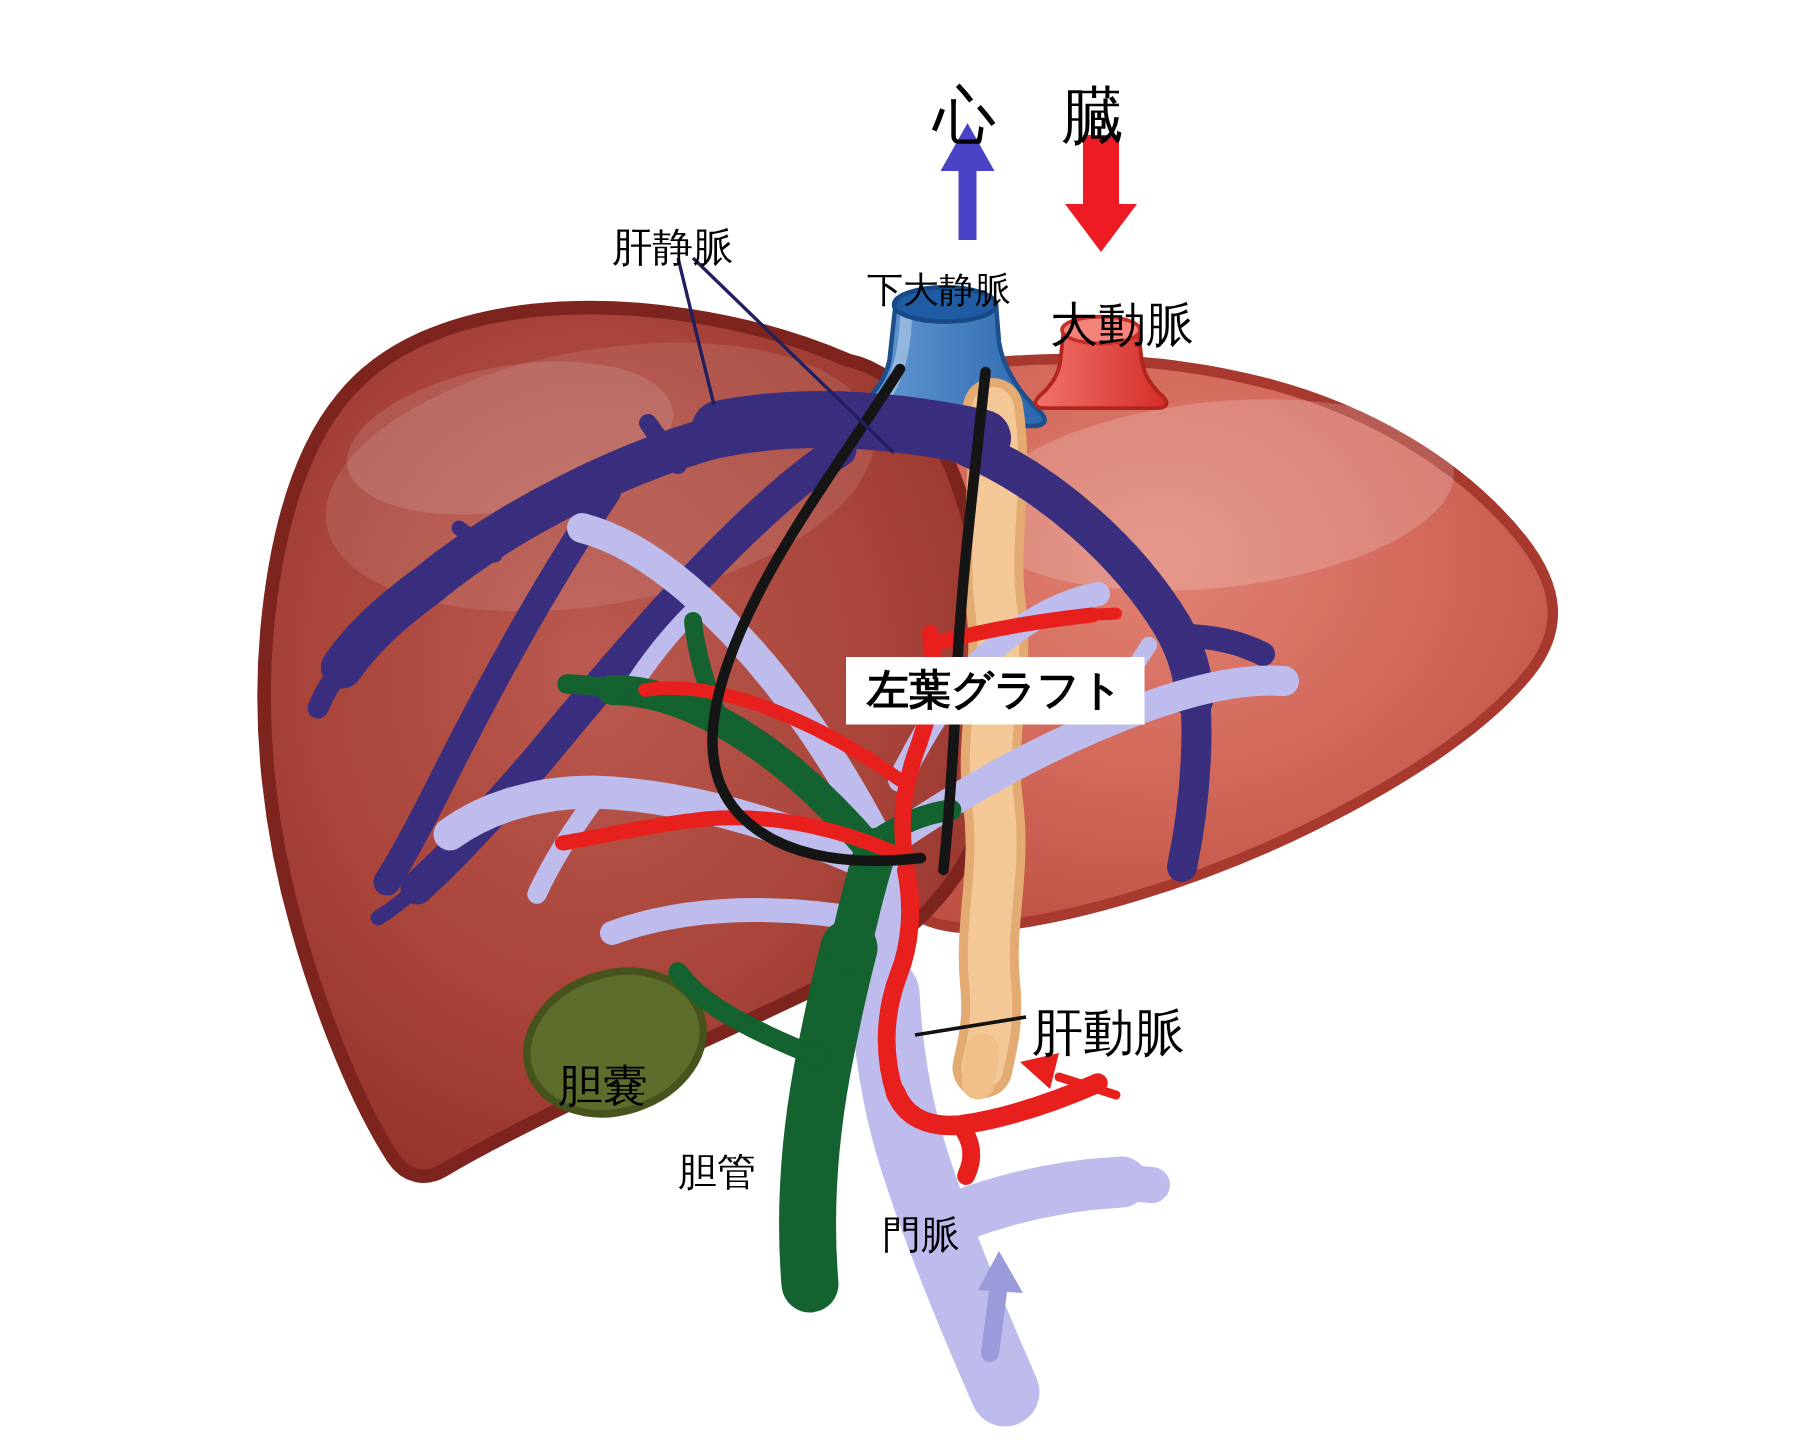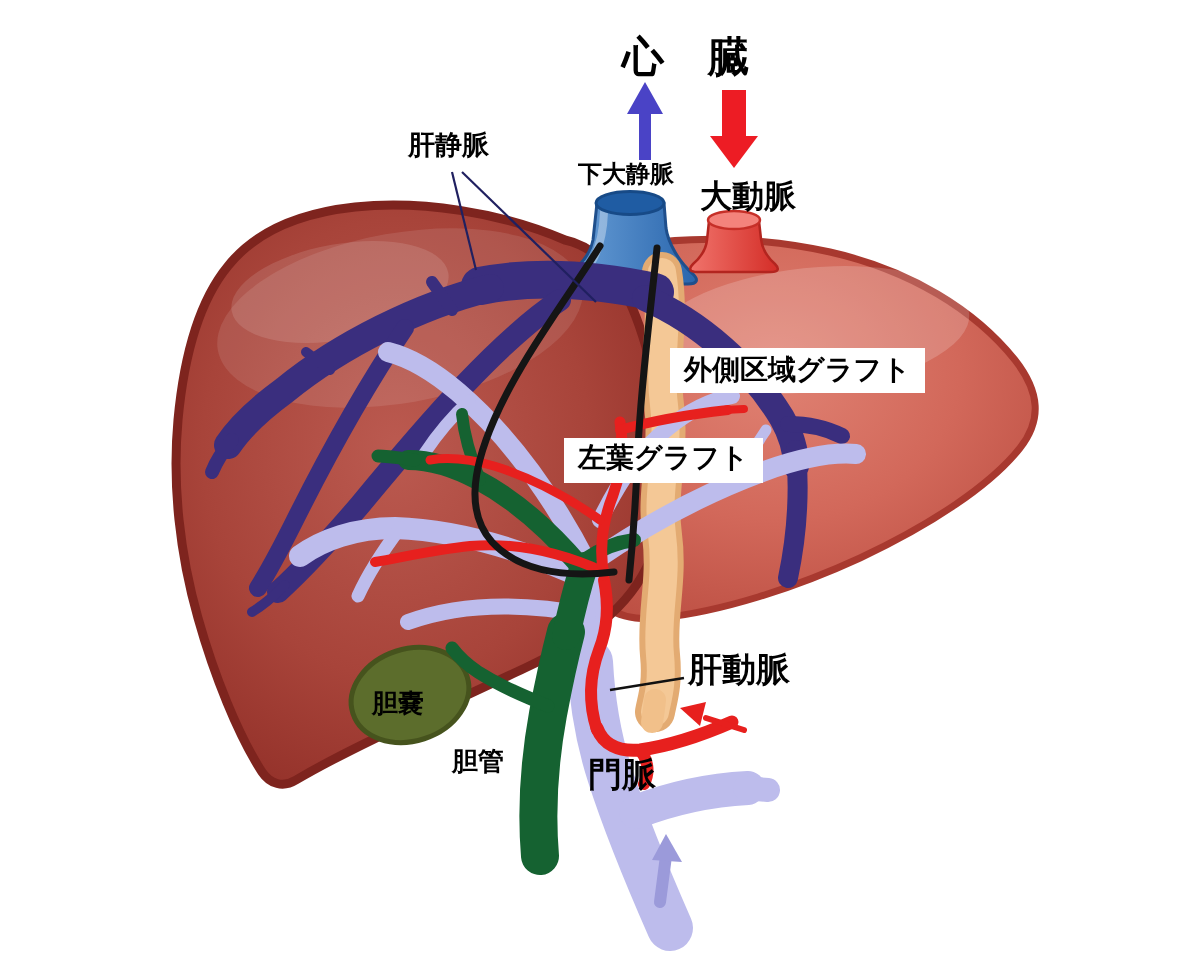--- a/index.html
+++ b/index.html
@@ -7,44 +7,45 @@
     position:relative;
     width:1200px;height:960px;
     background:#ffffff;
     font-family:"Liberation Sans", sans-serif;
     overflow:hidden;
   }
   #art{position:absolute;left:0;top:0;}
   .lbl{
     position:absolute;
     color:#000;
-    font-weight:bold;
+    font-weight:normal;
     white-space:nowrap;
     line-height:1;
+    margin-top:20px;
   }
   .lbl-heart{left:622px;top:36px;font-size:42px;letter-spacing:16px;}
   .lbl-hepatic-vein{left:408px;top:132px;font-size:27px;}
   .lbl-ivc{left:578px;top:162px;font-size:24px;text-align:right;}
   .lbl-aorta{left:700px;top:180px;font-size:32px;}
   .lbl-hepatic-artery{left:688px;top:652px;font-size:34px;}
-  .lbl-gallbladder{left:372px;top:690px;font-size:26px;text-align:right;}
+  .lbl-gallbladder{left:372px;top:690px;font-size:30px;text-align:right;}
   .lbl-bile-duct{left:452px;top:748px;font-size:26px;}
-  .lbl-portal-vein{left:588px;top:757px;font-size:34px;}
+  .lbl-portal-vein{left:588px;top:790px;font-size:26px;}
   .graft-box{
     position:absolute;
     background:#ffffff;
     color:#000;
     font-weight:bold;
     font-size:28px;
     padding:7px 14px;
     line-height:1.1;
     white-space:nowrap;
   }
   .box-lateral{left:670px;top:348px;}
-  .box-leftlobe{left:564px;top:438px;font-family:Liberation Mono, monospace;}
+  .box-leftlobe{left:564px;top:438px;}
 </style>
 </head>
 <body>
 
 <div id="stage">
 
   <svg id="art" width="1200" height="960" viewBox="0 0 1200 960">
     <defs>
       <radialGradient id="lobeL" cx="45%" cy="42%" r="72%">
         <stop offset="0%" stop-color="#bb5a50"></stop>
@@ -189,21 +190,20 @@
   </svg>
 
   <div class="lbl lbl-heart">心 臓</div>
 
   <div class="lbl lbl-hepatic-vein">肝静脈</div>
 
   <div class="lbl lbl-ivc">下大静脈</div>
 
   <div class="lbl lbl-aorta">大動脈</div>
 
-  <div class="graft-box box-lateral">外側区域グラフト</div>
 
   <div class="graft-box box-leftlobe">左葉グラフト</div>
 
   <div class="lbl lbl-hepatic-artery">肝動脈</div>
 
   <div class="lbl lbl-gallbladder">胆嚢</div>
 
   <div class="lbl lbl-bile-duct">胆管</div>
 
   <div class="lbl lbl-portal-vein">門脈</div>

